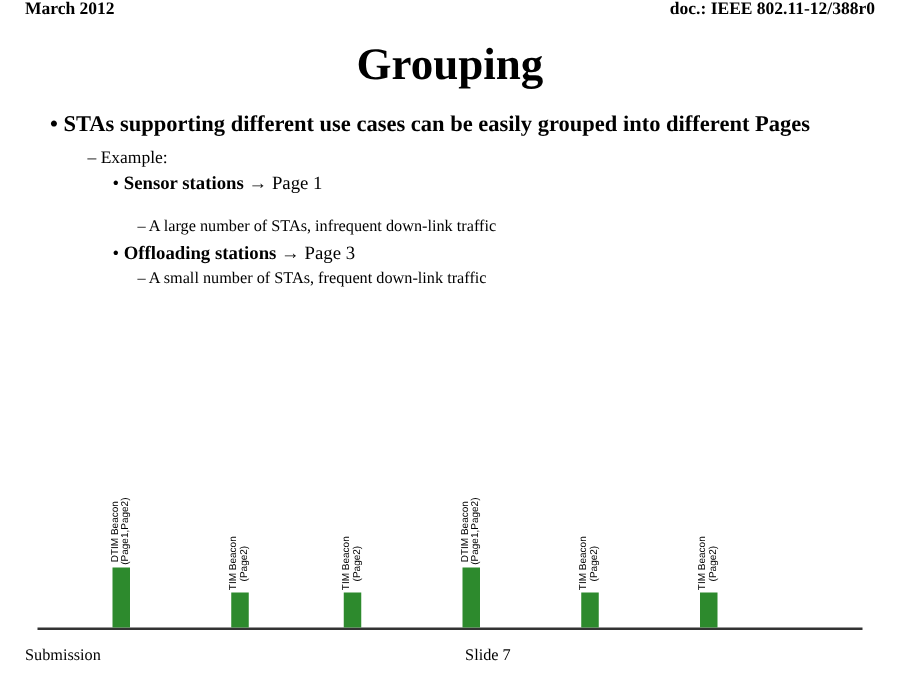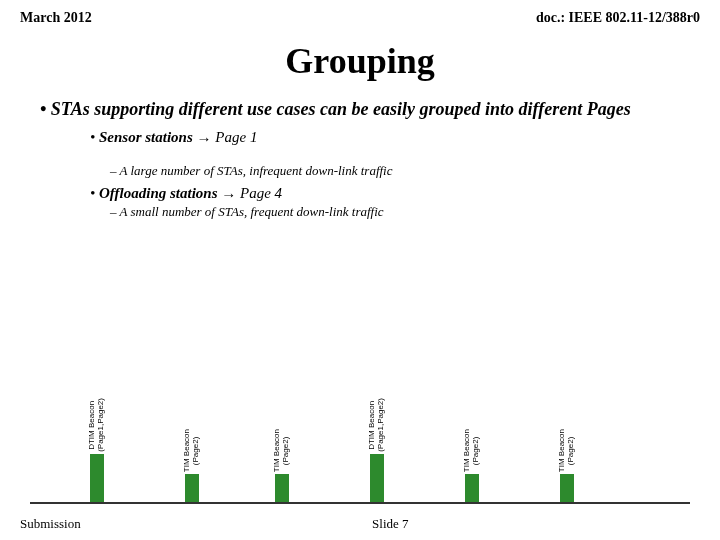--- a/index.html
+++ b/index.html
@@ -8,39 +8,38 @@
       height: 540px;
       background: #fff;
       font-family: 'Times New Roman', Times, serif;
       overflow: hidden;
       position: relative;
     }
 
     .header-bar {
       display: flex;
       justify-content: space-between;
-      padding: 10px 20px 6px 20px;
+      padding: 0 20px 6px 20px;
       font-size: 14px;
       font-weight: bold;
     }
 
     .title-section {
       text-align: center;
       margin: 8px 0 16px 0;
     }
 
     .title-section h1 {
       font-size: 36px;
       font-weight: bold;
       font-family: 'Times New Roman', Times, serif;
     }
 
     .content {
       padding: 0 40px;
-      font-style: italic;
     }
 
     .bullet-main {
       font-size: 18px;
       font-weight: bold;
       margin-bottom: 8px;
       line-height: 1.3;
     }
 
     .sub-list {
@@ -123,28 +122,29 @@
   <h1>Grouping</h1>
 </div>
 
 <div class="content">
 
   <div class="bullet-main">
     <span>• </span><span>STAs supporting different use cases can be easily grouped into different Pages</span>
   </div>
 
   <div class="sub-list">
+    <div class="dash-item">– Example:</div>
 
     <div style="padding-left:20px; margin-bottom:17px;">
       <span>• </span><strong>Sensor stations</strong><span> → </span><span>Page 1</span>
     </div>
     <div style="padding-left:40px; margin-bottom:6px; font-size:13px;margin-top:15px;">– A large number of STAs, infrequent down-link traffic</div>
 
     <div style="padding-left:20px; margin-bottom:2px;">
-      <span>• </span><strong>Offloading stations</strong><span> → </span><span>Page 4</span>
+      <span>• </span><strong>Offloading stations</strong><span> → </span><span>Page 3</span>
     </div>
     <div style="padding-left:40px; font-size:13px;">– A small number of STAs, frequent down-link traffic</div>
   </div>
 </div>
 
 <div class="diagram-section">
   <div class="diagram-baseline"></div>
 
 <div class="beacon-container" style="left: 60px;">
       <div class="beacon-bar dtim"></div>

